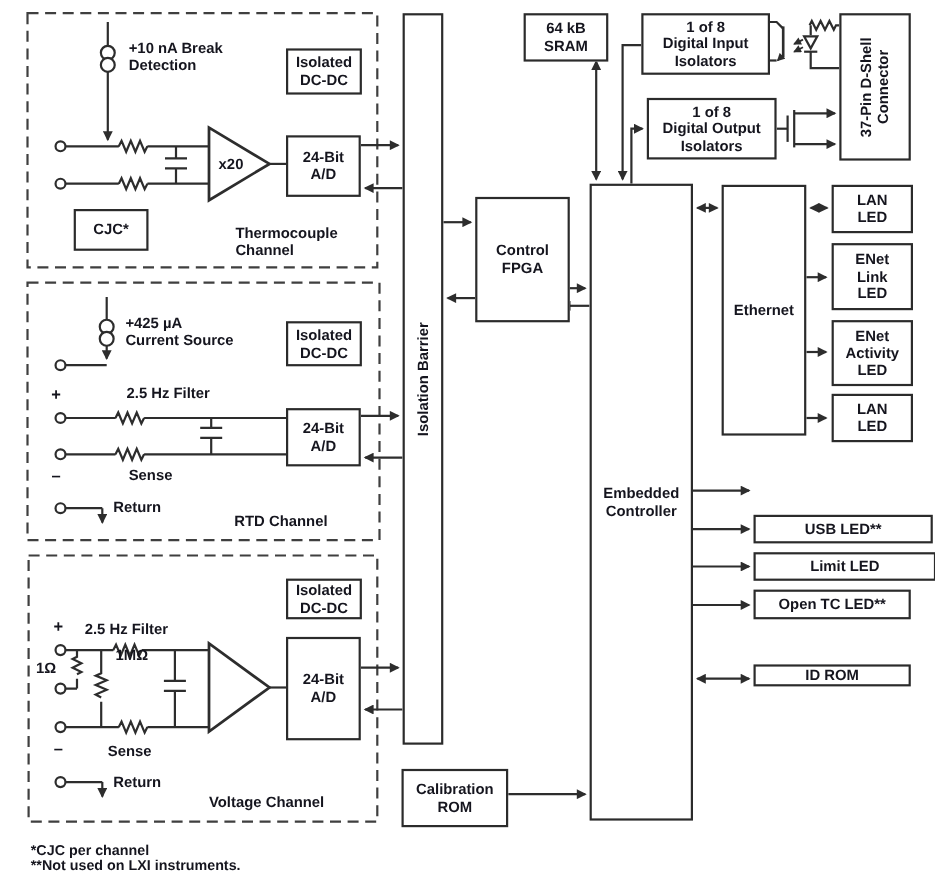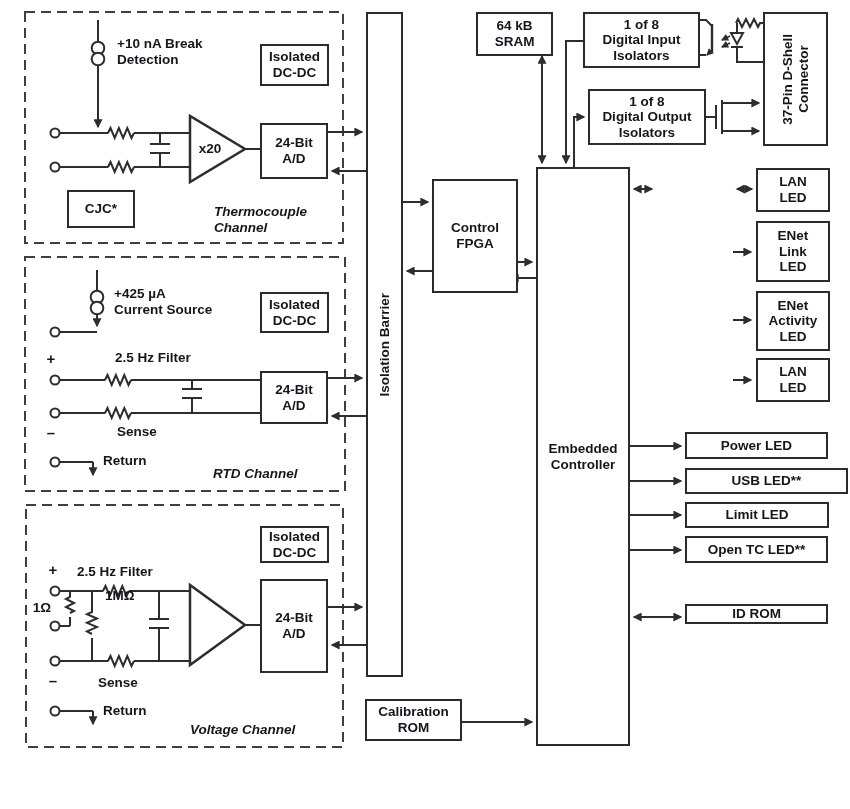--- a/index.html
+++ b/index.html
@@ -5,21 +5,21 @@
   html,body{margin:0;padding:0;background:#ffffff;}
   #stage{position:relative;width:850px;height:809px;background:#ffffff;
          font-family:"Liberation Sans","DejaVu Sans",sans-serif;overflow:hidden;}
   svg#wires{position:absolute;left:0;top:0;}
   .box{position:absolute;box-sizing:border-box;background:#ffffff;border:2.5px solid #2b2b2b;
        display:flex;align-items:center;justify-content:center;text-align:center;
        font-weight:bold;color:#15151e;font-size:13.5px;line-height:1.15;white-space:pre-line;}
   .lbl{position:absolute;font-weight:bold;color:#15151e;font-size:13.5px;line-height:1.15;
        white-space:pre-line;}
   .ctr{transform:translate(-50%,-50%);text-align:right;}
-  .italic{font-style:italic;}
+  .italic{}
   .sign{font-size:15px;}
   .rot{writing-mode:vertical-rl;transform:rotate(180deg);text-align:center;white-space:pre-line;}
   .fnote{font-size:13px;line-height:14px;}
 </style>
 </head>
 <body>
 
 <div id="stage">
 
 <svg id="wires" width="850" height="809" viewBox="0 0 850 809">
@@ -154,38 +154,38 @@
 <div class="box" style="left:583px;top:12px;width:117px;height:56px">1 of 8
 Digital Input
 Isolators</div>
 <div class="box" style="left:588px;top:89px;width:118px;height:56px">1 of 8
 Digital Output
 Isolators</div>
 <div class="box" style="left:763px;top:12px;width:65px;height:134px"><span class="rot">37-Pin D-Shell
 Connector</span></div>
 <div class="box" style="left:536px;top:167px;width:94px;height:579px">Embedded
 Controller</div>
+<div class="box" style="left:656px;top:168px;width:77px;height:228px">Ethernet</div>
 
 <div class="box" style="left:756px;top:168px;width:74px;height:44px">LAN
 LED</div>
 <div class="box" style="left:756px;top:221px;width:74px;height:61px">ENet
 Link
 LED</div>
 <div class="box" style="left:756px;top:291px;width:74px;height:60px">ENet
 Activity
 LED</div>
 <div class="box" style="left:756px;top:358px;width:74px;height:44px">LAN
 LED</div>
 
-<div class="box" style="left:685px;top:432px;width:143px;height:27px">Power LED</div>
 <div class="box" style="left:685px;top:468px;width:163px;height:26px">USB LED**</div>
-<div class="box" style="left:685px;top:502px;width:144px;height:26px">Limit LED</div>
+<div class="box" style="left:685px;top:502px;width:166px;height:26px">Limit LED</div>
 <div class="box" style="left:685px;top:536px;width:143px;height:27px">Open TC LED**</div>
 <div class="box" style="left:685px;top:604px;width:143px;height:20px">ID ROM</div>
-<div class="box" style="left:365px;top:699px;width:97px;height:42px">Calibration
+<div class="box" style="left:365px;top:699px;width:97px;height:53px">Calibration
 ROM</div>
 
 <div class="lbl" style="left:117px;top:36px">+10 nA Break
 Detection</div>
 <div class="lbl ctr" style="left:210px;top:149px">x20</div>
 <div class="lbl italic" style="left:214px;top:204px">Thermocouple
 Channel</div>
 
 <div class="lbl" style="left:114px;top:286px">+425 µA
 Current Source</div>
@@ -198,14 +198,16 @@
 
 <div class="lbl ctr sign" style="left:53px;top:570px">+</div>
 <div class="lbl" style="left:77px;top:564px">2.5 Hz Filter</div>
 <div class="lbl ctr" style="left:42px;top:608px">1Ω</div>
 <div class="lbl" style="left:105px;top:588px">1MΩ</div>
 <div class="lbl ctr sign" style="left:53px;top:681px">–</div>
 <div class="lbl" style="left:98px;top:675px">Sense</div>
 <div class="lbl" style="left:103px;top:703px">Return</div>
 <div class="lbl italic" style="left:190px;top:722px">Voltage Channel</div>
 
+<div class="lbl italic fnote" style="left:28px;top:766px">*CJC per channel
+**Not used on LXI instruments.</div>
 
 </div>
 
 </body></html>

